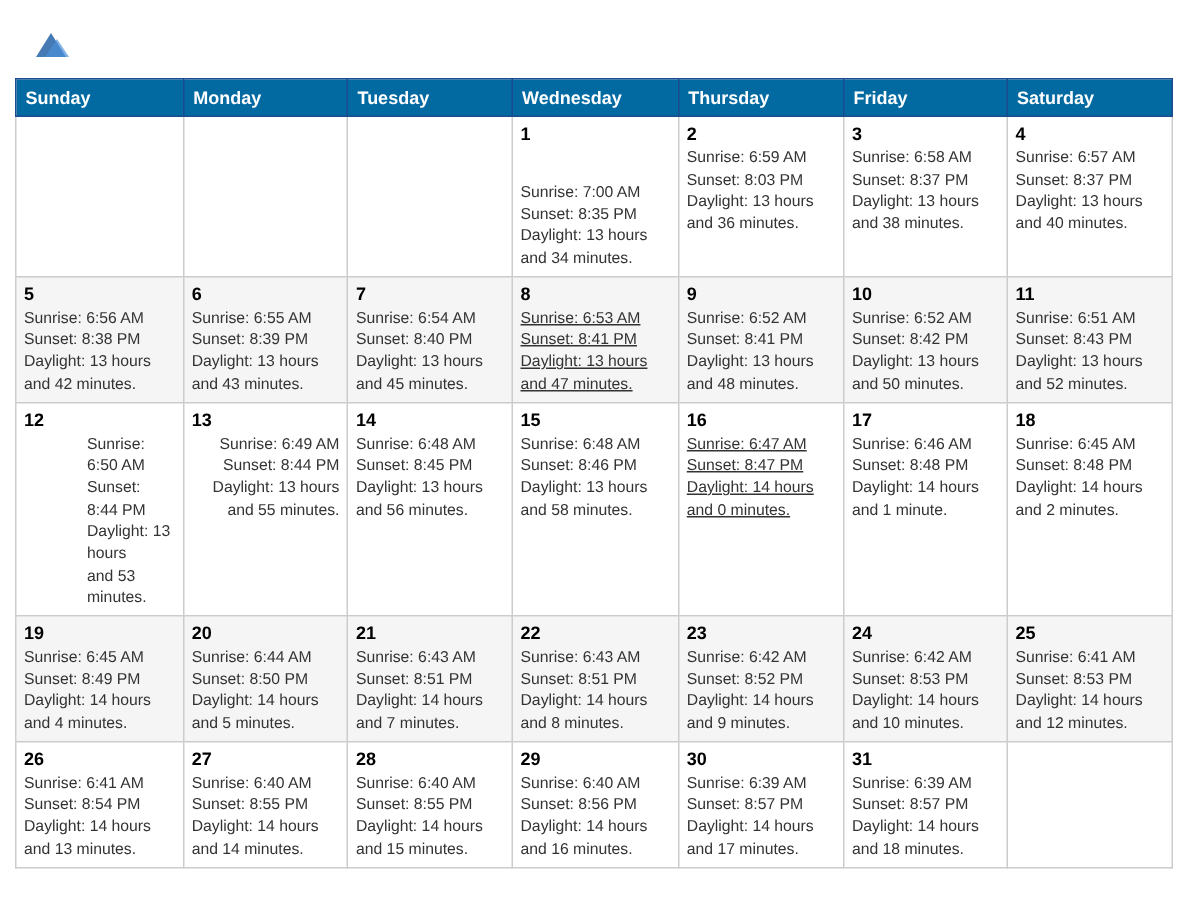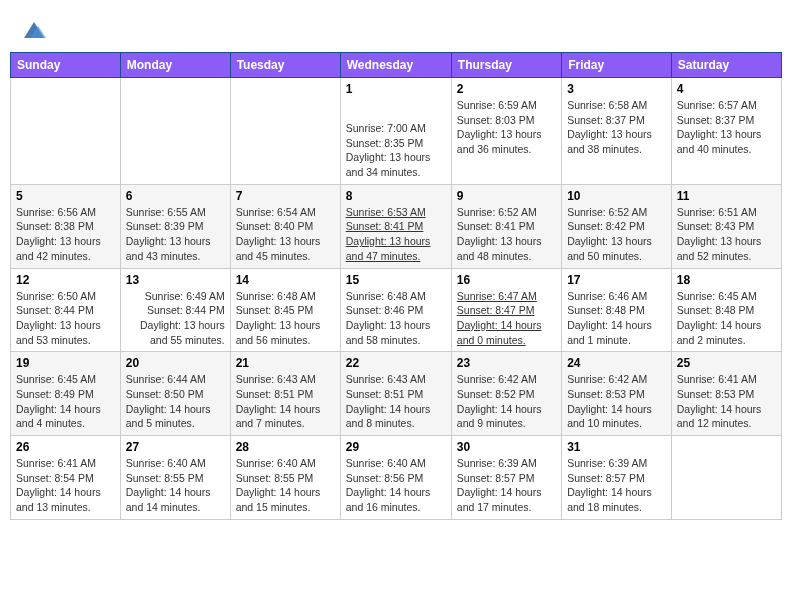--- a/index.html
+++ b/index.html
@@ -47,21 +47,21 @@
     .cal-subtitle {
       font-size: 14px;
       color: #555;
     }
     .calendar {
       width: 100%;
       border-collapse: collapse;
       font-size: 11px;
     }
     .calendar thead th {
-      background-color: #8b5cf6;
+      background-color: #0369a1;
       color: #fff;
       text-align: left;
       padding: 5px 6px;
       font-size: 12px;
       font-weight: bold;
       border: 1px solid #1a4d8f;
     }
     .calendar tbody td {
       border: 1px solid #ccc;
       vertical-align: top;
@@ -202,21 +202,21 @@
           <div class="day-number">11</div>
           <div class="day-info" style="white-space: pre-line;">Sunrise: 6:51 AM
 Sunset: 8:43 PM
 Daylight: 13 hours
 and 52 minutes.</div>
         </td>
       </tr>
       <tr>
         <td>
           <div class="day-number">12</div>
-          <div class="day-info" style="white-space: pre-line;">Sunrise: 6:50 AM
+          <div class="day-info" style="white-space: pre-line; margin-left: 42px;">Sunrise: 6:50 AM
 Sunset: 8:44 PM
 Daylight: 13 hours
 and 53 minutes.</div>
         </td>
         <td>
           <div class="day-number">13</div>
           <div class="day-info" style="white-space: pre-line; text-align: right;">Sunrise: 6:49 AM
 Sunset: 8:44 PM
 Daylight: 13 hours
 and 55 minutes.</div>

